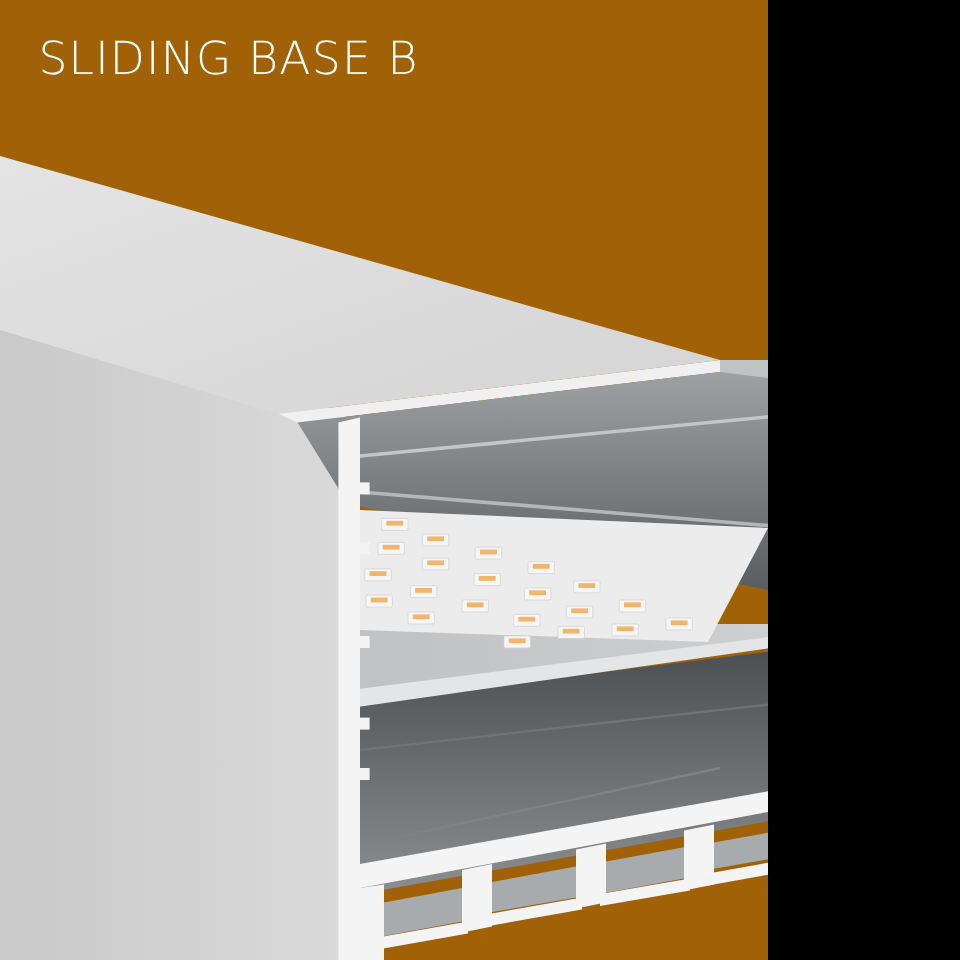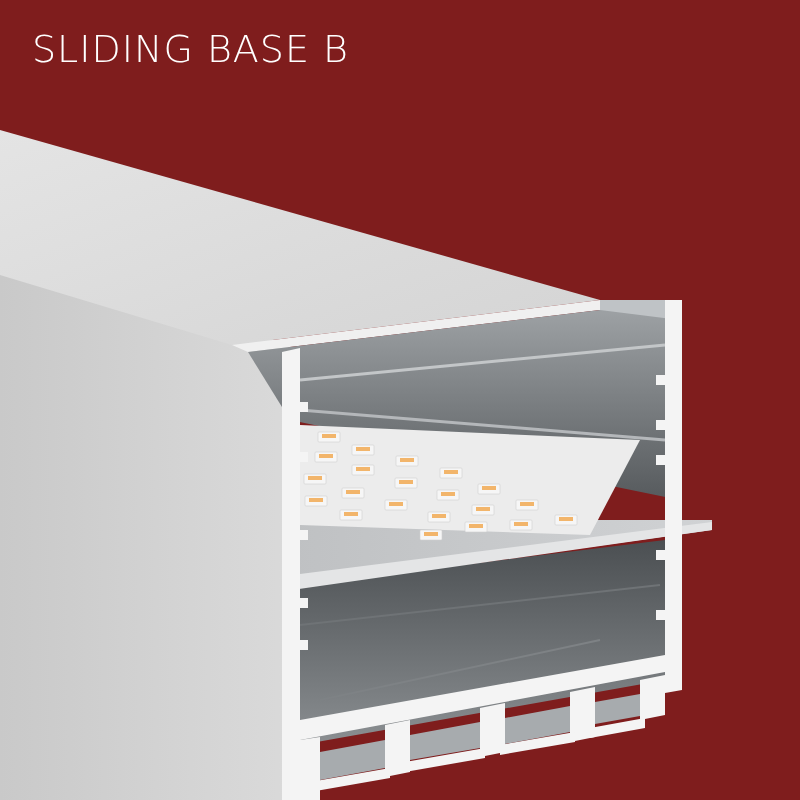--- a/index.html
+++ b/index.html
@@ -1,20 +1,20 @@
 <!DOCTYPE html>
 <html><head>
   <meta charset="utf-8">
   <style>
     html, body { margin: 0; padding: 0; background: #000; }
     .canvas {
       position: relative;
-      width: 800px;
+      width: 640px;
       height: 800px;
-      background: #7f1d1d;
+      background: #a16207;
       overflow: hidden;
       text-decoration: underline;
     }
     .title {
       position: absolute;
       left: 32px;
       top: 30px;
       color: #ffffff;
       font-family: "DejaVu Sans", sans-serif;
       font-weight: 300;

